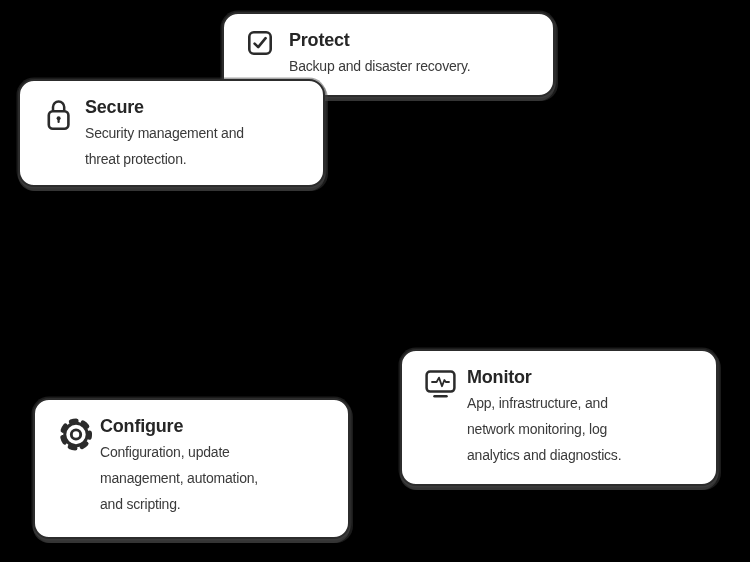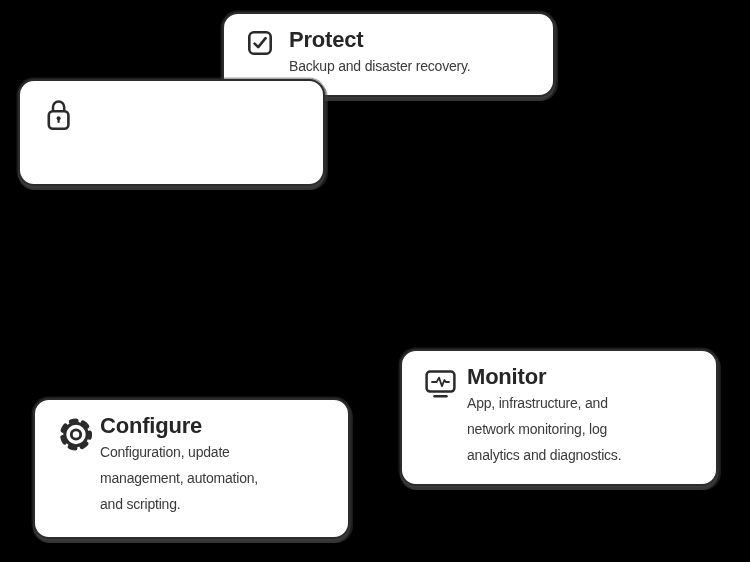--- a/index.html
+++ b/index.html
@@ -41,21 +41,21 @@
     display: flex;
     justify-content: flex-start;
     align-items: flex-start;
   }
   .icon-col svg { display: block; }
   .mt1 { margin-top: 3px; }
   .mt2 { margin-top: 5px; }
 
   .text-col { flex: 1 1 auto; min-width: 0; }
   .card-title {
-    font-size: 22px;
+    font-size: 18px;
     font-weight: 700;
     line-height: 26px;
     color: #262626;
     letter-spacing: -0.2px;
   }
   .card-desc {
     font-size: 14px;
     font-weight: 400;
     line-height: 26px;
     color: #3a3a3a;
@@ -83,20 +83,25 @@
 
   <div class="card card-secure">
     <span class="icon-col mt1">
       <svg width="31" height="37" viewBox="0 0 31 37" fill="none">
         <path d="M10 15 V10 a5.6 5.6 0 0 1 11.2 0 V15" stroke="#2b2b2b" stroke-width="2.5"></path>
         <rect x="5.8" y="14.2" width="19.6" height="17.5" rx="4" stroke="#2b2b2b" stroke-width="2.6"></rect>
         <circle cx="15.6" cy="21.3" r="2" fill="#2b2b2b"></circle>
         <rect x="14.5" y="21.8" width="2.2" height="4.2" rx="1.1" fill="#2b2b2b"></rect>
       </svg>
     </span>
+    <div class="text-col">
+      <div class="card-title">Secure</div>
+      <div class="card-desc">Security management and
+threat protection.</div>
+    </div>
   </div>
 
 
   <div class="card card-configure">
     <span class="icon-col mt1">
       <svg width="37" height="37" viewBox="0 0 40 40" fill="none">
         <circle cx="20" cy="20" r="12.5" stroke="#2b2b2b" stroke-width="3.4"></circle>
         <circle cx="20" cy="20" r="15.2" stroke="#2b2b2b" stroke-width="5.2" stroke-dasharray="5.9 7.75" stroke-dashoffset="2.6" stroke-linecap="round"></circle>
         <circle cx="20" cy="20" r="5.2" stroke="#2b2b2b" stroke-width="3.2"></circle>
       </svg>

